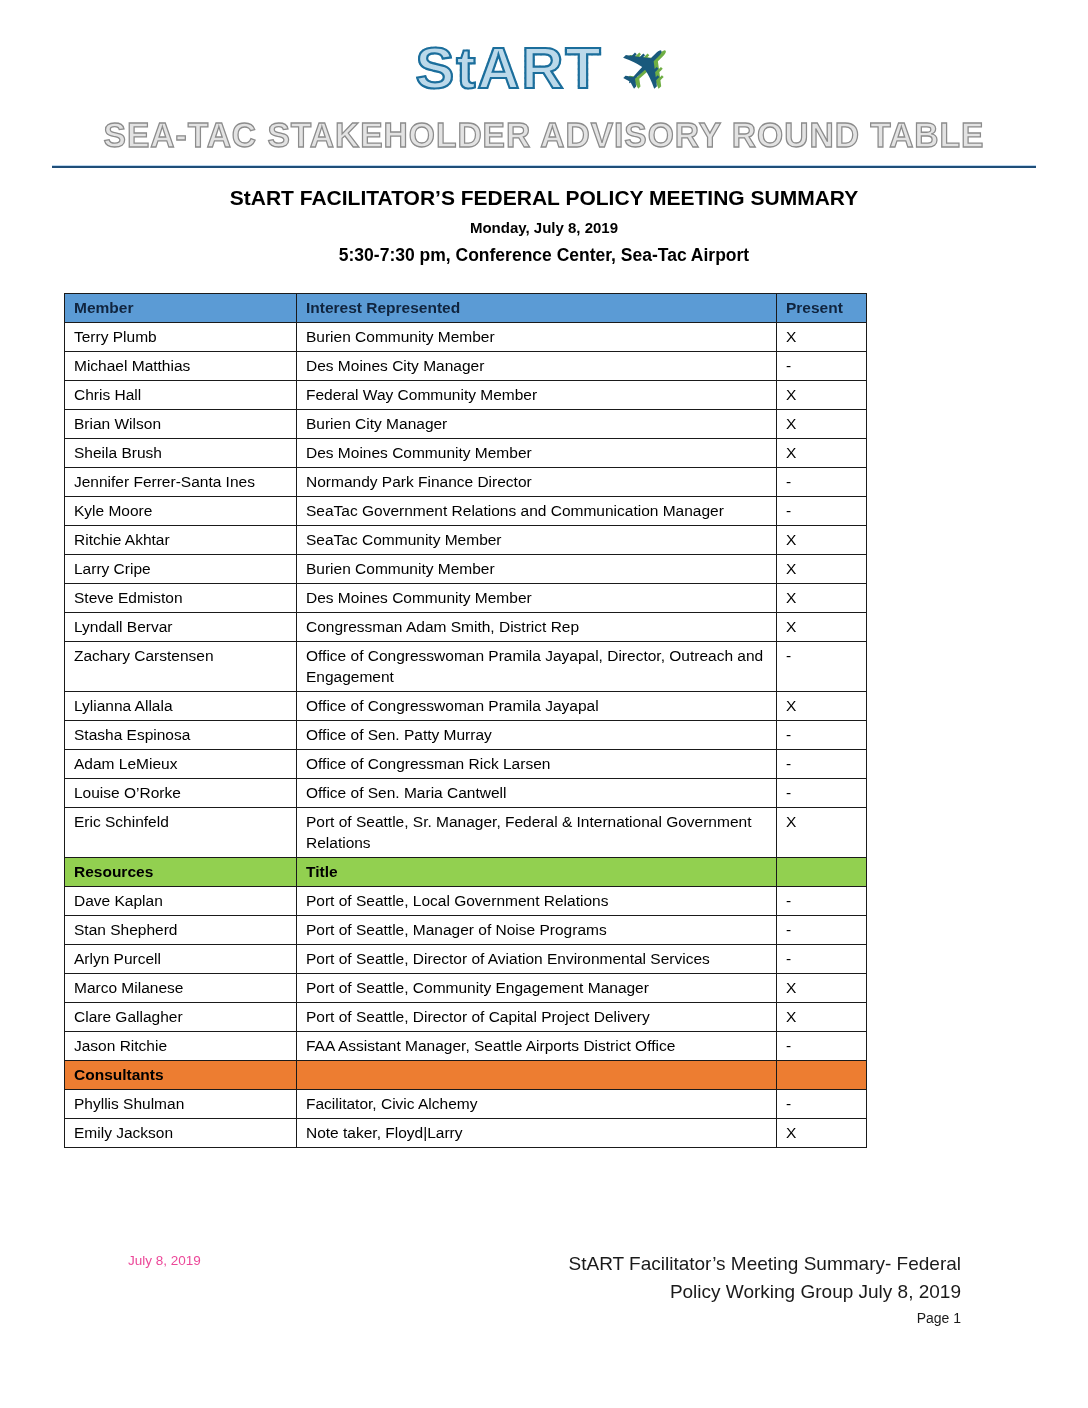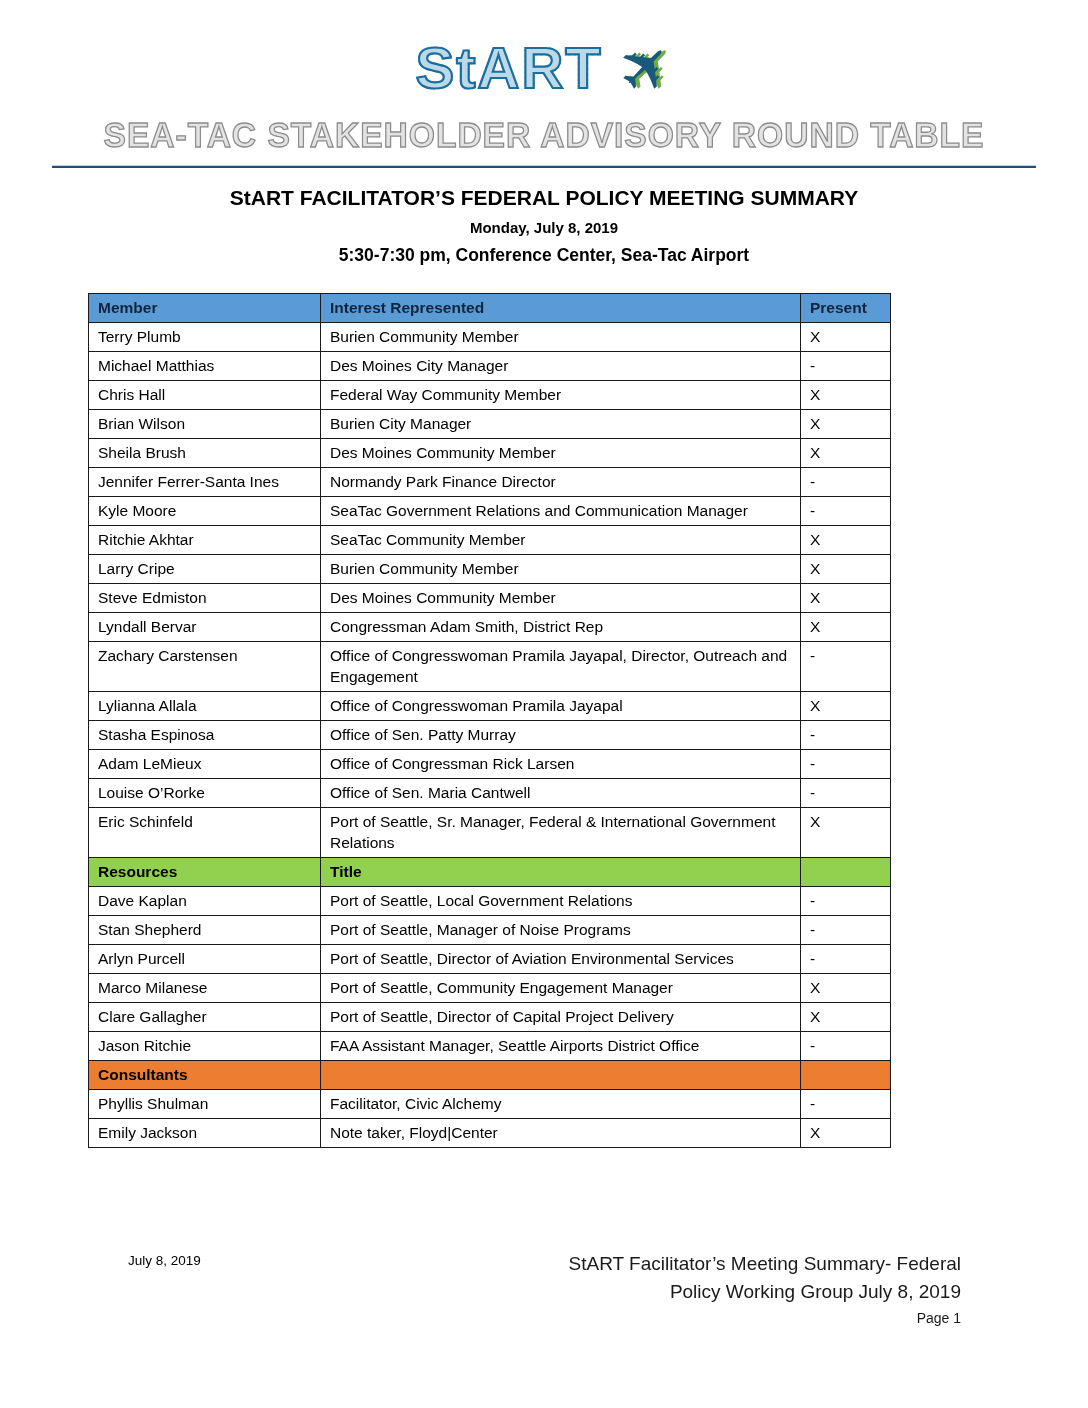--- a/index.html
+++ b/index.html
@@ -61,21 +61,21 @@
   
   .title-block { text-align: center; margin-top: 18px; }
   .meeting-title { font-size: 21px; font-weight: bold; color: #000; }
   .meeting-date  { font-size: 15px; font-weight: bold; margin-top: 9px; }
   .meeting-place { font-size: 17.5px; font-weight: bold; margin-top: 9px; }
 
   
   table.attendance {
     border-collapse: collapse;
     table-layout: fixed;
-    margin: 27px 0 0 88px;
+    margin: 27px 0 0 64px;
     width: 802px;
     font-size: 15.5px;
   }
   table.attendance col.c1 { width: 232px; }
   table.attendance col.c2 { width: 480px; }
   table.attendance col.c3 { width: 90px; }
   table.attendance th, table.attendance td {
     border: 1px solid #1a1a1a;
     padding: 3px 9px 4px 9px;
     text-align: left;
@@ -91,21 +91,21 @@
   }
   tr.section td { font-weight: bold; color: #000000; }
   tr.section.green td  { background: #92d050; }
   tr.section.orange td { background: #ed7d31; }
 
   
   .footer-date {
     position: absolute;
     left: 128px; top: 1253px;
     font-size: 13.5px;
-    color: #000000;
+    color: #ec4899;
   }
   .footer-right {
     position: absolute;
     right: 127px; top: 1250px;
     text-align: right;
     color: #1a1a1a;
   }
   .footer-right .summary-line { font-size: 19px; line-height: 28px; }
   .footer-right .page-number  { font-size: 14px; margin-top: 4px; }
 </style>
@@ -265,21 +265,21 @@
         <td></td>
         <td></td>
       </tr>
       <tr>
         <td>Phyllis Shulman</td>
         <td>Facilitator, Civic Alchemy</td>
         <td>-</td>
       </tr>
       <tr>
         <td>Emily Jackson</td>
-        <td>Note taker, Floyd|Center</td>
+        <td>Note taker, Floyd|Larry</td>
         <td>X</td>
       </tr>
     </tbody>
 </table>
 
 <div class="footer-date">July 8, 2019</div>
 
 <div class="footer-right">
   <div class="summary-line">StART Facilitator’s Meeting Summary- Federal</div>
   <div class="summary-line">Policy Working Group July 8, 2019</div>

